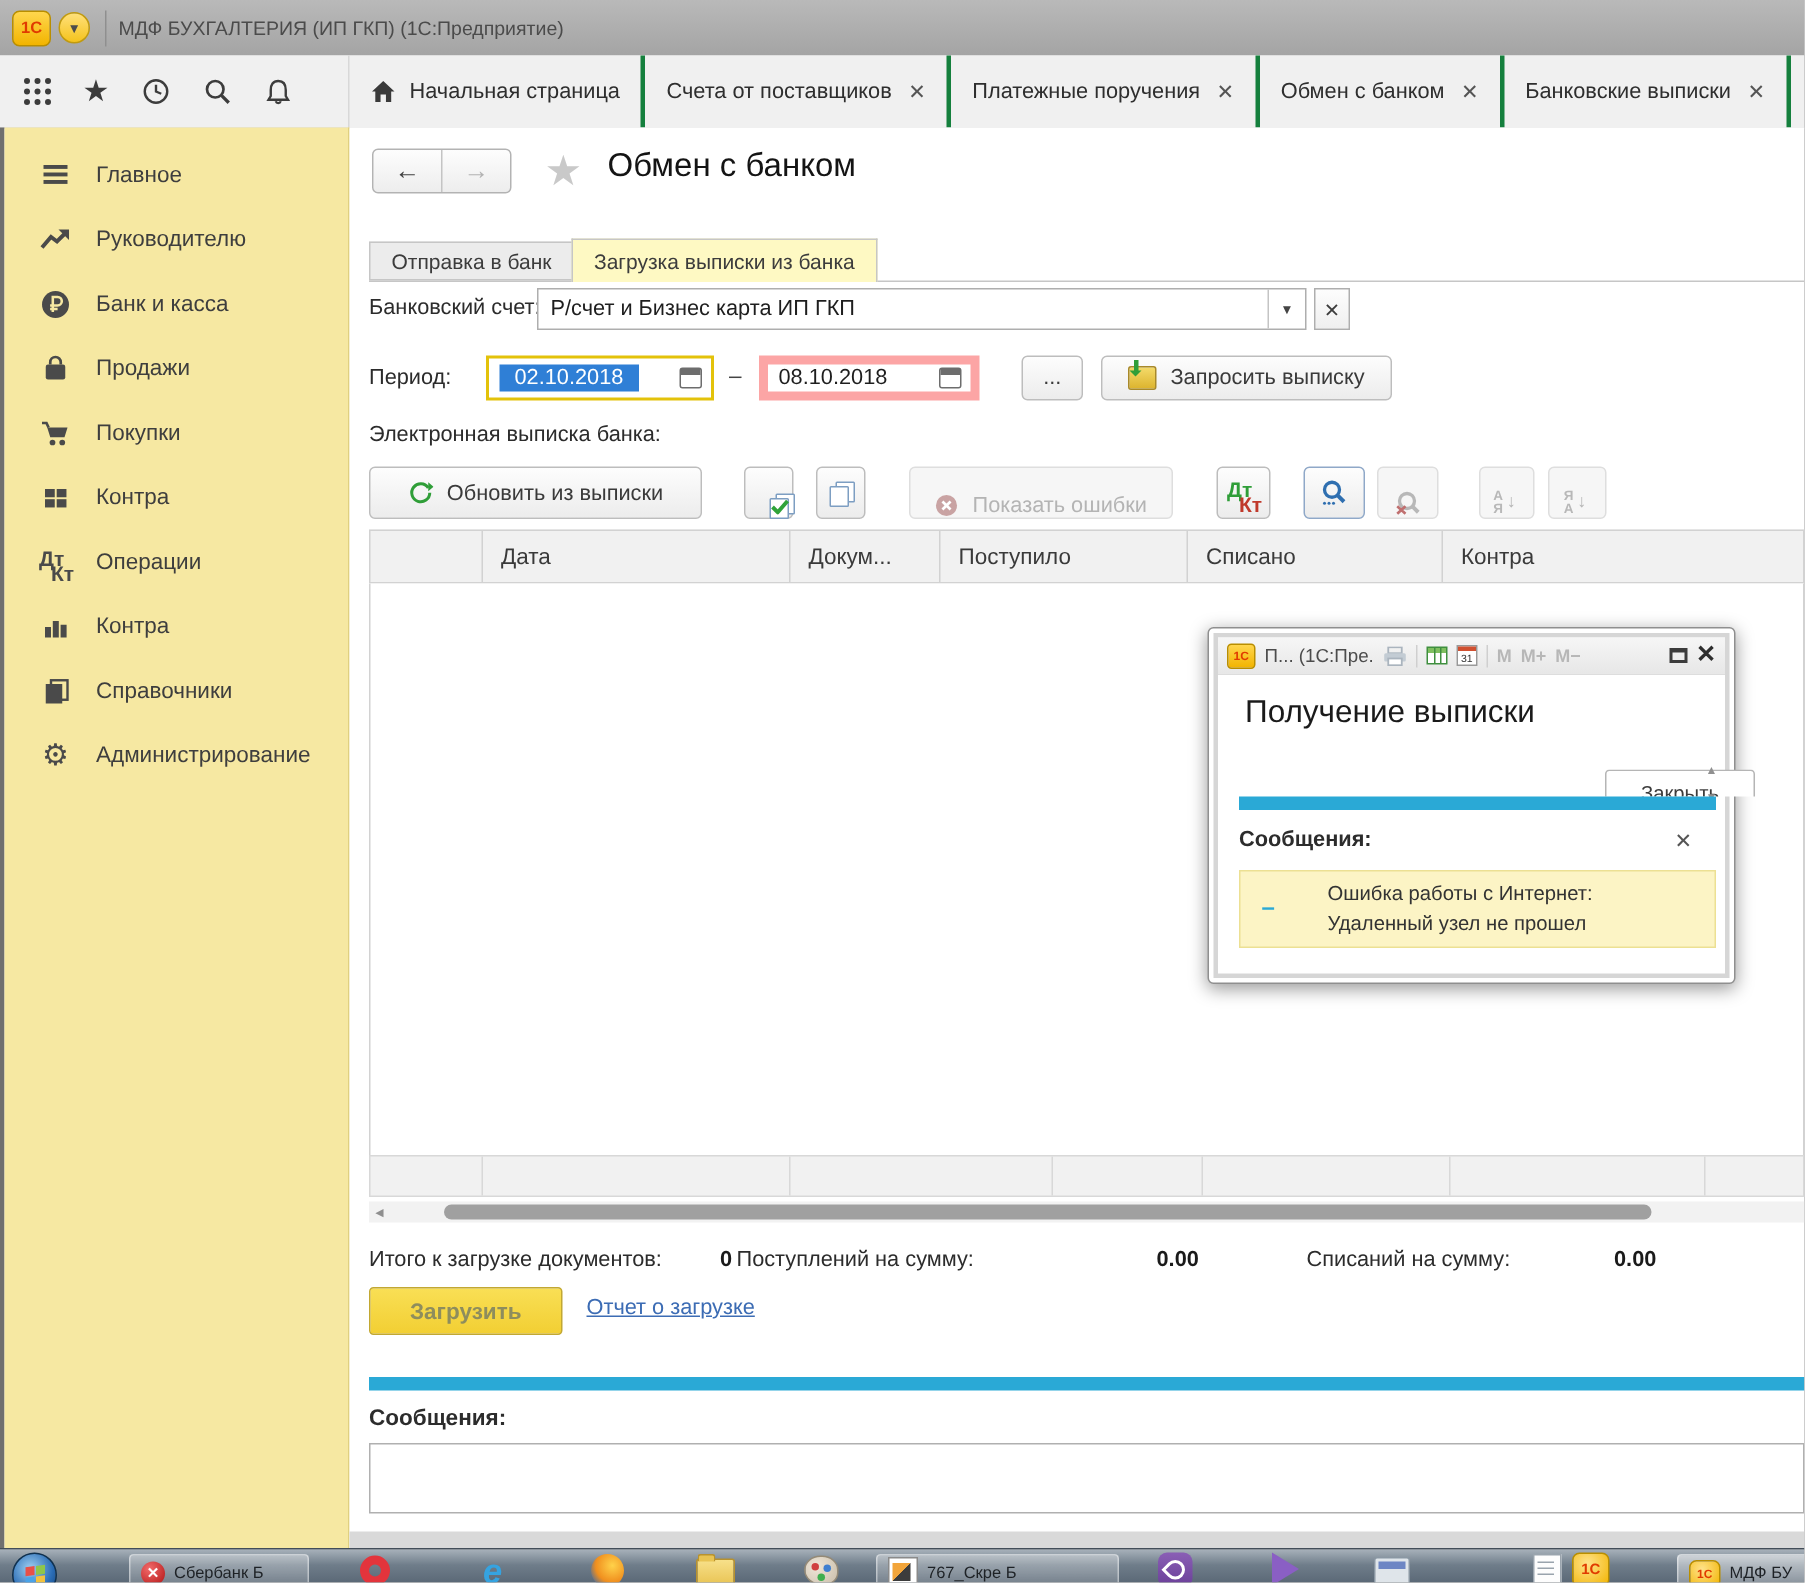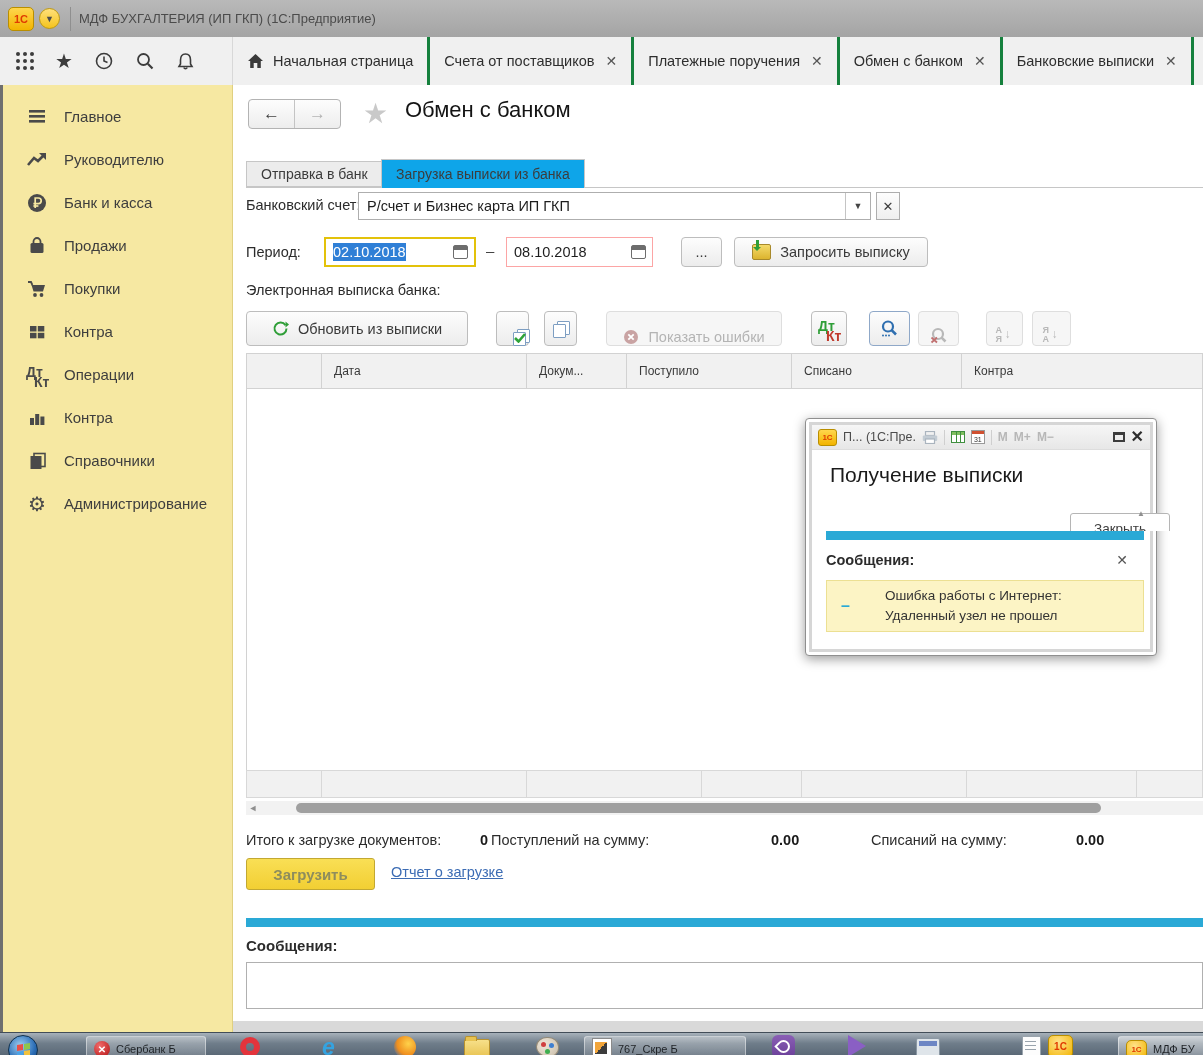--- a/index.html
+++ b/index.html
@@ -54,41 +54,41 @@
     background:linear-gradient(#fdfdfd,#ededed);}
   .histbtns span{width:45px;height:28px;display:flex;align-items:center;justify-content:center;font-size:17px;}
   .histbtns .back{color:#3f3f3f;border-right:1px solid #c4c4c4;}
   .histbtns .fwd{color:#b3b3b3;}
   .fav-star{margin-left:22px;font-size:28px;color:#c9c9c9;line-height:1;}
   .page-title{position:absolute;left:172px;top:12px;font-size:22px;color:#141414;}
 
   .formtab{position:absolute;height:26px;box-sizing:border-box;border:1px solid #c6c6c6;
     display:flex;align-items:center;justify-content:center;font-size:14px;color:#3c3c3c;padding:0 14px;}
   .formtab.inactive{left:13px;top:76px;background:#ececec;}
-  .formtab.active{left:148px;top:74px;height:29px;background:#0ea5e9;border-bottom:none;z-index:2;}
+  .formtab.active{left:148px;top:74px;height:29px;background:#fef9c3;border-bottom:none;z-index:2;}
   .formtabs-line{position:absolute;left:13px;right:0;top:102px;height:1px;background:#c6c6c6;}
 
   .field-label{font-size:14.5px;color:#2c2c2c;}
   .acc-row{position:absolute;left:13px;top:112px;display:flex;align-items:center;}
   .acc-input{position:absolute;left:112px;top:-5px;width:513px;height:28px;box-sizing:border-box;
     border:1px solid #aeaeae;display:flex;align-items:center;background:#fff;}
   .acc-input .val{flex:1;padding-left:8px;font-size:14.5px;color:#1e1e1e;white-space:nowrap;overflow:hidden;}
   .acc-input .drop{width:24px;height:100%;border-left:1px solid #c4c4c4;display:flex;align-items:center;
     justify-content:center;color:#444;font-size:9px;}
   .acc-clear{position:absolute;left:630px;top:-5px;width:24px;height:28px;box-sizing:border-box;
     border:1px solid #aeaeae;background:linear-gradient(#fdfdfd,#efefef);display:flex;align-items:center;
     justify-content:center;color:#3c3c3c;font-size:13px;}
 
   .period-row{position:absolute;left:13px;top:152px;height:30px;display:flex;align-items:center;}
   .date-input{position:absolute;top:0;height:30px;box-sizing:border-box;background:#fff;
     display:flex;align-items:center;justify-content:space-between;padding:0 6px 0 7px;}
   .date-from{left:78px;width:152px;border:2px solid #e3c20a;}
-  .date-to{left:260px;width:147px;border:1px solid #fca5a5;}
+  .date-to{left:260px;width:147px;border:6px solid #fca5a5;}
   .date-txt{font-size:14.5px;color:#1e1e1e;}
-  .sel{background:#2f7fd6;color:#fff;padding:1px 0;}
+  .sel{background:#2f7fd6;color:#fff;padding:1px 10px;}
   .cal-icon{width:15px;height:14px;box-sizing:border-box;border:1px solid #6d6d6d;border-radius:2px;
     background:linear-gradient(#6d6d6d 0 4px,#fff 4px);}
   .dash{position:absolute;left:240px;top:5px;color:#444;font-size:15px;}
   .btn{box-sizing:border-box;border:1px solid #bdbdbd;border-radius:4px;
     background:linear-gradient(#fdfdfd,#ececec);display:flex;align-items:center;justify-content:center;
     font-size:14.5px;color:#3a3a3a;cursor:pointer;}
   .more-btn{position:absolute;left:435px;top:0;width:41px;height:30px;}
   .request-btn{position:absolute;left:488px;top:0;width:194px;height:30px;gap:9px;}
   .req-ico{position:relative;width:17px;height:14px;background:linear-gradient(#f4da6a,#dcb42e);
     border:1px solid #a8892a;border-radius:2px;}
@@ -106,21 +106,21 @@
   .pages:before{left:4px;top:0;}
   .pages:after{left:0;top:3px;}
   .sort-ico{position:relative;width:20px;height:20px;font-size:9px;font-weight:bold;color:#b8b8b8;}
   .sort-ico .t{position:absolute;left:1px;top:0;}
   .sort-ico .b{position:absolute;left:1px;top:9px;}
   .sort-ico .a{position:absolute;left:10px;top:2px;font-size:12px;font-weight:normal;}
 
   .thead{position:absolute;left:13px;right:0;top:268px;height:36px;background:#f1f1f1;
     border:1px solid #d2d2d2;box-sizing:border-box;display:flex;}
   .thcell{box-sizing:border-box;border-right:1px solid #d2d2d2;display:flex;align-items:center;
-    padding-left:12px;font-size:12px;color:#3a3a3a;flex:none;white-space:nowrap;overflow:hidden;}
+    padding-left:12px;font-size:15px;color:#3a3a3a;flex:none;white-space:nowrap;overflow:hidden;}
   .tbody{position:absolute;left:13px;right:0;top:304px;height:381px;background:#fff;
     border-left:1px solid #d2d2d2;border-right:1px solid #d2d2d2;box-sizing:border-box;}
   .tfoot{position:absolute;left:13px;right:0;top:685px;height:28px;background:#f1f1f1;
     border:1px solid #d8d8d8;box-sizing:border-box;display:flex;}
   .tfoot .thcell{border-right:1px solid #d8d8d8;}
   .hscroll{position:absolute;left:13px;right:0;top:716px;height:14px;background:#f2f2f2;display:flex;align-items:center;}
   .hs-arrow{width:14px;text-align:center;color:#8f8f8f;font-size:9px;}
   .hs-thumb{position:absolute;left:50px;width:805px;height:10px;background:#a0a0a0;border-radius:6px;}
 
   .totals{position:absolute;left:13px;right:0;top:747px;height:20px;font-size:14.5px;color:#2c2c2c;}

